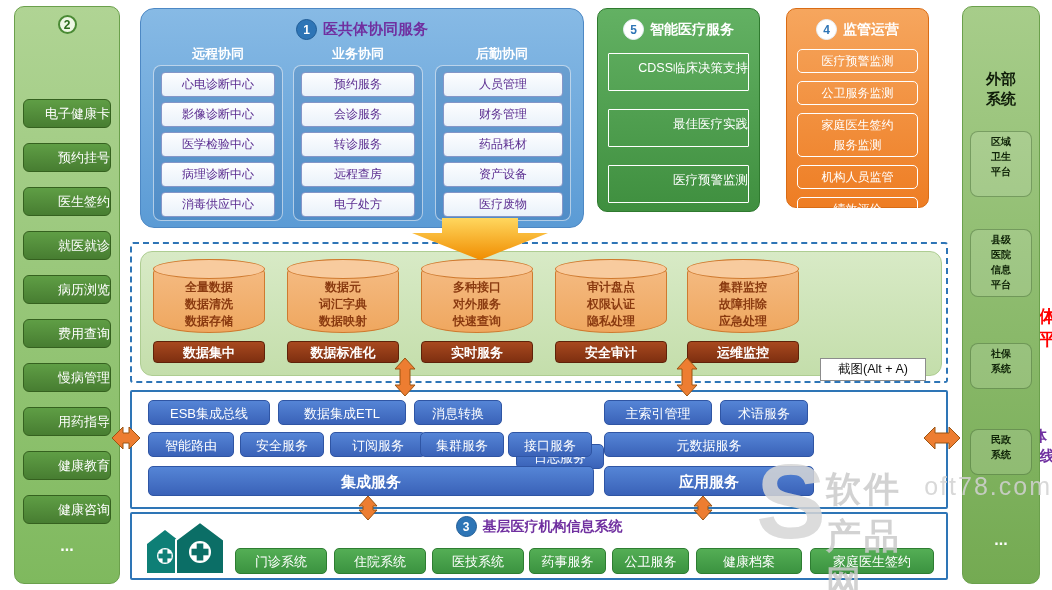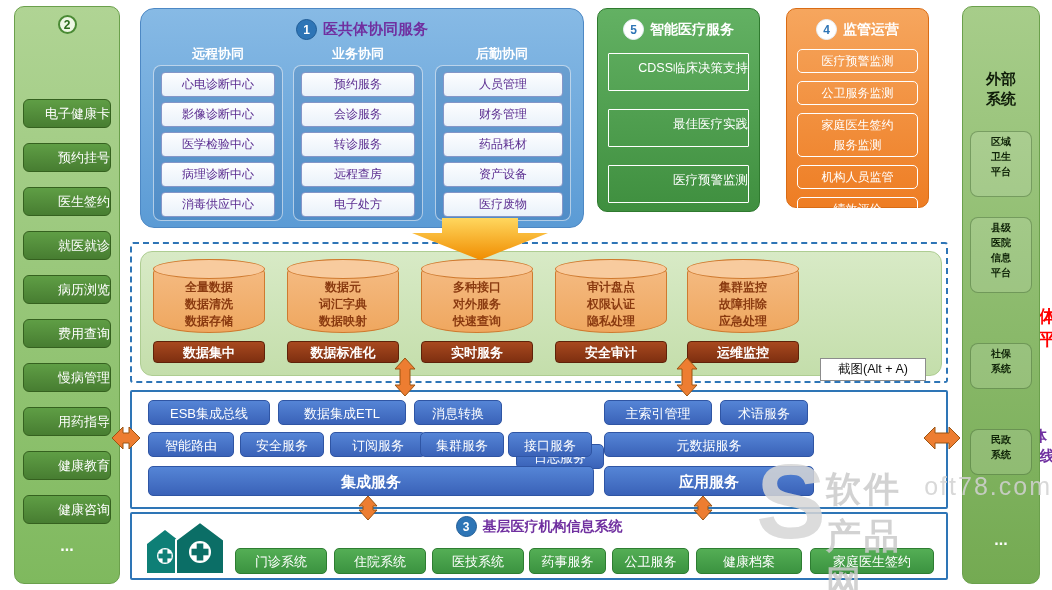--- a/index.html
+++ b/index.html
@@ -263,21 +263,21 @@
     <div class="base-btn" style="left:564px;width:106px;">健康档案</div>
     <div class="base-btn" style="left:678px;width:124px;">家庭医生签约</div>
   </div>
 
   <div class="side-panel right-panel">
     <div class="rp-title pre">外部
 系统</div>
     <div class="rp-item pre" style="top:124px;height:66px;">区域
 卫生
 平台</div>
-    <div class="rp-item pre" style="top:210px;height:76px;">县级
+    <div class="rp-item pre" style="top:222px;height:68px;">县级
 医院
 信息
 平台</div>
     <div class="rp-item pre" style="top:336px;height:46px;">社保
 系统</div>
     <div class="rp-item pre" style="top:422px;height:46px;">民政
 系统</div>
     <div class="rp-ellipsis" style="top:524px;">...</div>
   </div>
 

